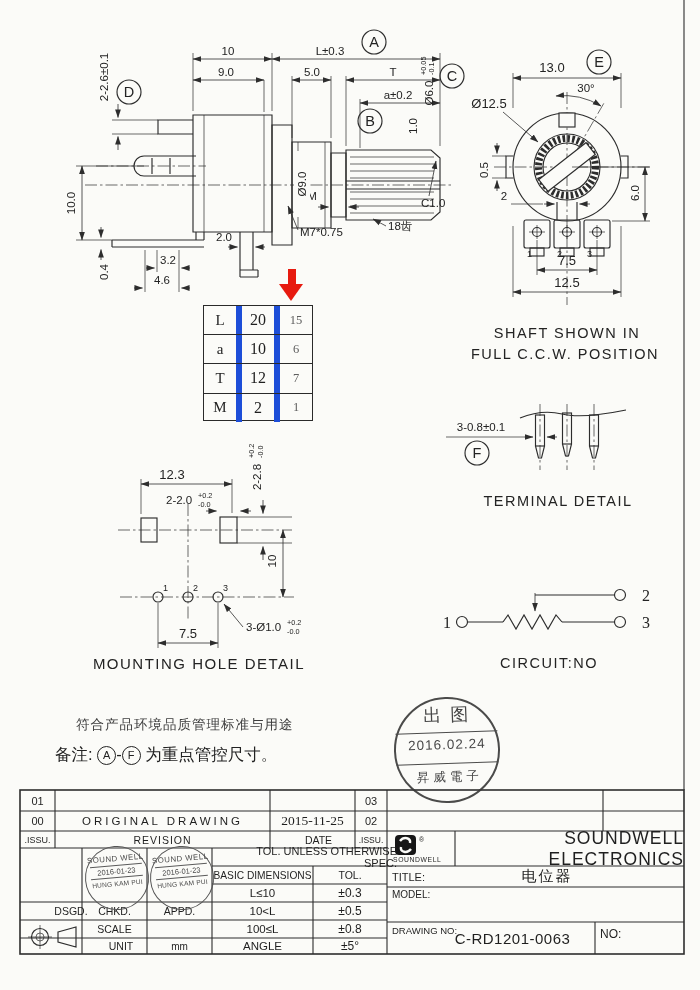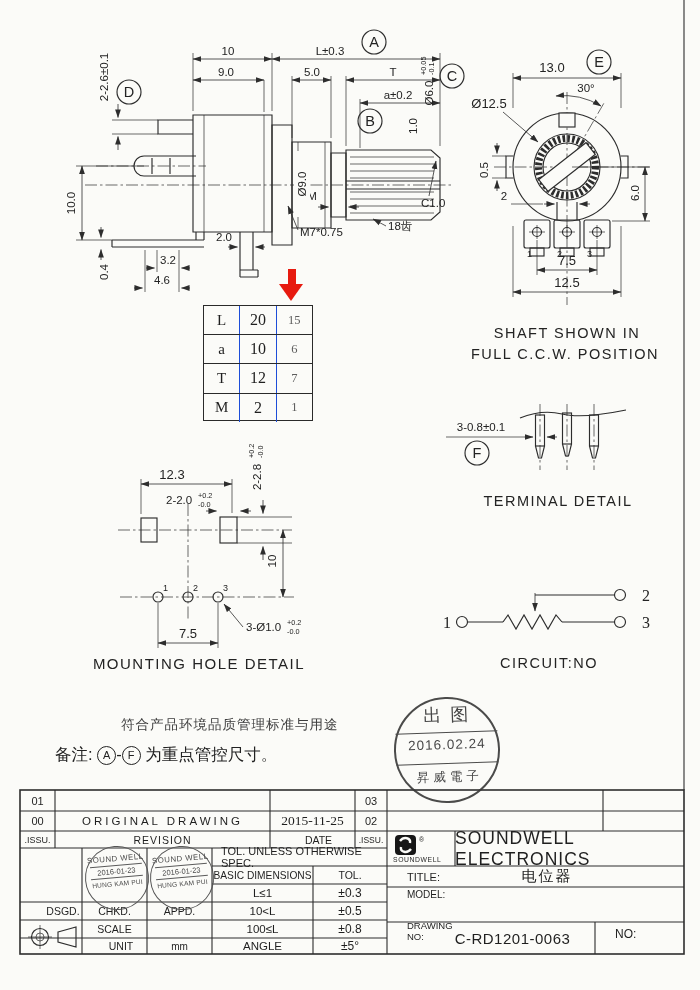--- a/index.html
+++ b/index.html
@@ -10,36 +10,36 @@
   .th{fill:none;stroke:#2d2d2d;stroke-width:0.7;}
   .cl{fill:none;stroke:#2d2d2d;stroke-width:0.7;stroke-dasharray:12 3 2.5 3;}
   .d{fill:none;stroke:#2d2d2d;stroke-width:0.8;marker-start:url(#ar);marker-end:url(#ar);}
   .d1{fill:none;stroke:#2d2d2d;stroke-width:0.8;marker-end:url(#ar);}
   .grid{fill:none;stroke:#2d2d2d;stroke-width:1.1;}
   .grid2{fill:none;stroke:#2d2d2d;stroke-width:1.6;}
   .tx{font-size:11.5px;} .tx13{font-size:13px;} .txs{font-size:7.3px;}
   .cap{font-size:14.5px;letter-spacing:1.5px;} .cap15{font-size:15px;letter-spacing:1.5px;}
   .num{font-size:9px;} .ser{font-family:"Liberation Serif",serif;font-size:16px;}
   .bal{font-size:14.5px;}
-  .cell{position:absolute;display:flex;align-items:center;justify-content:center;}
-  .cl-left{justify-content:flex-start;padding-left:20px;box-sizing:border-box;}
+  .cell{position:absolute;display:flex;align-items:center;justify-content:center;text-align:right;}
+  .cl-left{justify-content:flex-start;padding-left:5px;box-sizing:border-box;}
   .hdr-stamp{position:absolute;left:424px;top:14px;font-size:23px;letter-spacing:4px;color:#474747;}
   
   #spec{position:absolute;left:203px;top:305px;width:110px;height:116px;border:1.6px solid #2a2a2a;box-sizing:border-box;}
   #spec .srow{display:flex;height:28.2px;}
   #spec .srow + .srow{border-top:1px solid #2a2a2a;}
   #spec .sc{flex:1;display:flex;align-items:center;justify-content:center;font-family:"Liberation Serif",serif;}
-  #spec .sc + .sc{border-left:1px solid #1d4ed8;}
+  #spec .sc + .sc{border-left:6px solid #1d4ed8;}
   #spec .c1{font-size:15px;} #spec .c2{font-size:16px;} #spec .c3{font-size:12.5px;color:#5d5d5d;text-align:right;}
   
   #redarrow{position:absolute;left:279px;top:269px;width:25px;}
   #redarrow .shaft{width:8px;height:15px;background:#e71a0f;margin:0 auto;}
   #redarrow .head{width:0;height:0;border-left:12.5px solid transparent;border-right:12.5px solid transparent;border-top:17px solid #e71a0f;}
   
-  .note1{position:absolute;left:76px;top:716px;font-size:13.5px;letter-spacing:1px;color:#3d3d3d;margin-left:45px;}
+  .note1{position:absolute;left:76px;top:716px;font-size:13.5px;letter-spacing:1px;color:#3d3d3d;}
   .note2{position:absolute;left:55px;top:744px;font-size:16.5px;color:#222;}
   .circ{display:inline-block;width:17px;height:17px;border:1.4px solid #222;border-radius:50%;
         font-size:11px;line-height:16px;text-align:center;vertical-align:1px;}
   
   #relstamp{position:absolute;left:394px;top:697px;width:106px;height:106px;border:2.6px solid #383838;
             border-radius:50%;box-sizing:border-box;transform:rotate(-2deg);color:#333;opacity:.9;z-index:5;}
   #relstamp .l1{position:absolute;top:4px;width:100%;text-align:center;font-size:18px;letter-spacing:9px;padding-left:9px;box-sizing:border-box;}
   #relstamp .bar{position:absolute;left:0;width:100%;border-top:1.8px solid #383838;}
   #relstamp .l2{position:absolute;top:38px;width:100%;text-align:center;font-size:13.5px;letter-spacing:1px;}
   #relstamp .l3{position:absolute;top:70px;width:100%;text-align:center;font-size:12.5px;letter-spacing:4px;padding-left:4px;box-sizing:border-box;}
@@ -412,31 +412,31 @@
     <span class="lt">SOUNDWELL</span>
   </div>
   <div class="cell" style="left:455px;top:831px;width:229px;height:35px;font-size:17.5px;letter-spacing:1px;">SOUNDWELL ELECTRONICS</div>
   <div class="cell cl-left" style="left:387px;top:866px;width:60px;height:21px;font-size:11px;">TITLE:</div>
   <div class="cell" style="left:447px;top:866px;width:200px;height:21px;font-size:15px;letter-spacing:2px;">电位器</div>
   <div class="cell cl-left" style="left:387px;top:888px;width:60px;height:13px;font-size:10px;">MODEL:</div>
   <div class="cell cl-left" style="left:387px;top:924px;width:75px;height:13px;font-size:9.5px;">DRAWING NO:</div>
   <div class="cell" style="left:430px;top:924px;width:165px;height:28px;font-size:15px;letter-spacing:.5px;">C-RD1201-0063</div>
   <div class="cell cl-left" style="left:595px;top:926px;width:60px;height:16px;font-size:12px;">NO:</div>
 
-  <div class="cell" style="left:32px;top:902px;width:62px;height:18px;font-size:10.5px;">DSGD.</div>
+  <div class="cell" style="left:20px;top:902px;width:62px;height:18px;font-size:10.5px;padding-left:20px;">DSGD.</div>
   <div class="cell" style="left:82px;top:902px;width:65px;height:18px;font-size:10.5px;">CHKD.</div>
   <div class="cell" style="left:147px;top:902px;width:65px;height:18px;font-size:10.5px;">APPD.</div>
   <div class="cell" style="left:82px;top:920px;width:65px;height:18px;font-size:10.5px;">SCALE</div>
   <div class="cell" style="left:82px;top:938px;width:78px;height:16px;font-size:10.5px;">UNIT</div>
   <div class="cell" style="left:147px;top:938px;width:65px;height:16px;font-size:10px;">mm</div>
 
   <div class="cell" style="left:212px;top:848px;width:176px;height:18px;font-size:11px;padding-left:9px;">TOL. UNLESS OTHERWISE SPEC.</div>
   <div class="cell" style="left:212px;top:866px;width:101px;height:18px;font-size:10.2px;">BASIC DIMENSIONS</div>
   <div class="cell" style="left:313px;top:866px;width:74px;height:18px;font-size:10.5px;">TOL.</div>
-  <div class="cell" style="left:212px;top:884px;width:101px;height:18px;font-size:11.5px;">L≤1</div>
+  <div class="cell" style="left:212px;top:884px;width:101px;height:18px;font-size:11.5px;">L≤10</div>
   <div class="cell" style="left:313px;top:884px;width:74px;height:18px;font-size:12px;">±0.3</div>
   <div class="cell" style="left:212px;top:902px;width:101px;height:18px;font-size:11.5px;">10&lt;L</div>
   <div class="cell" style="left:313px;top:902px;width:74px;height:18px;font-size:12px;">±0.5</div>
   <div class="cell" style="left:212px;top:920px;width:101px;height:18px;font-size:11.5px;">100≤L</div>
   <div class="cell" style="left:313px;top:920px;width:74px;height:18px;font-size:12px;">±0.8</div>
   <div class="cell" style="left:212px;top:938px;width:101px;height:16px;font-size:11.5px;">ANGLE</div>
   <div class="cell" style="left:313px;top:938px;width:74px;height:16px;font-size:12px;">±5°</div>
 
 </div>
 

